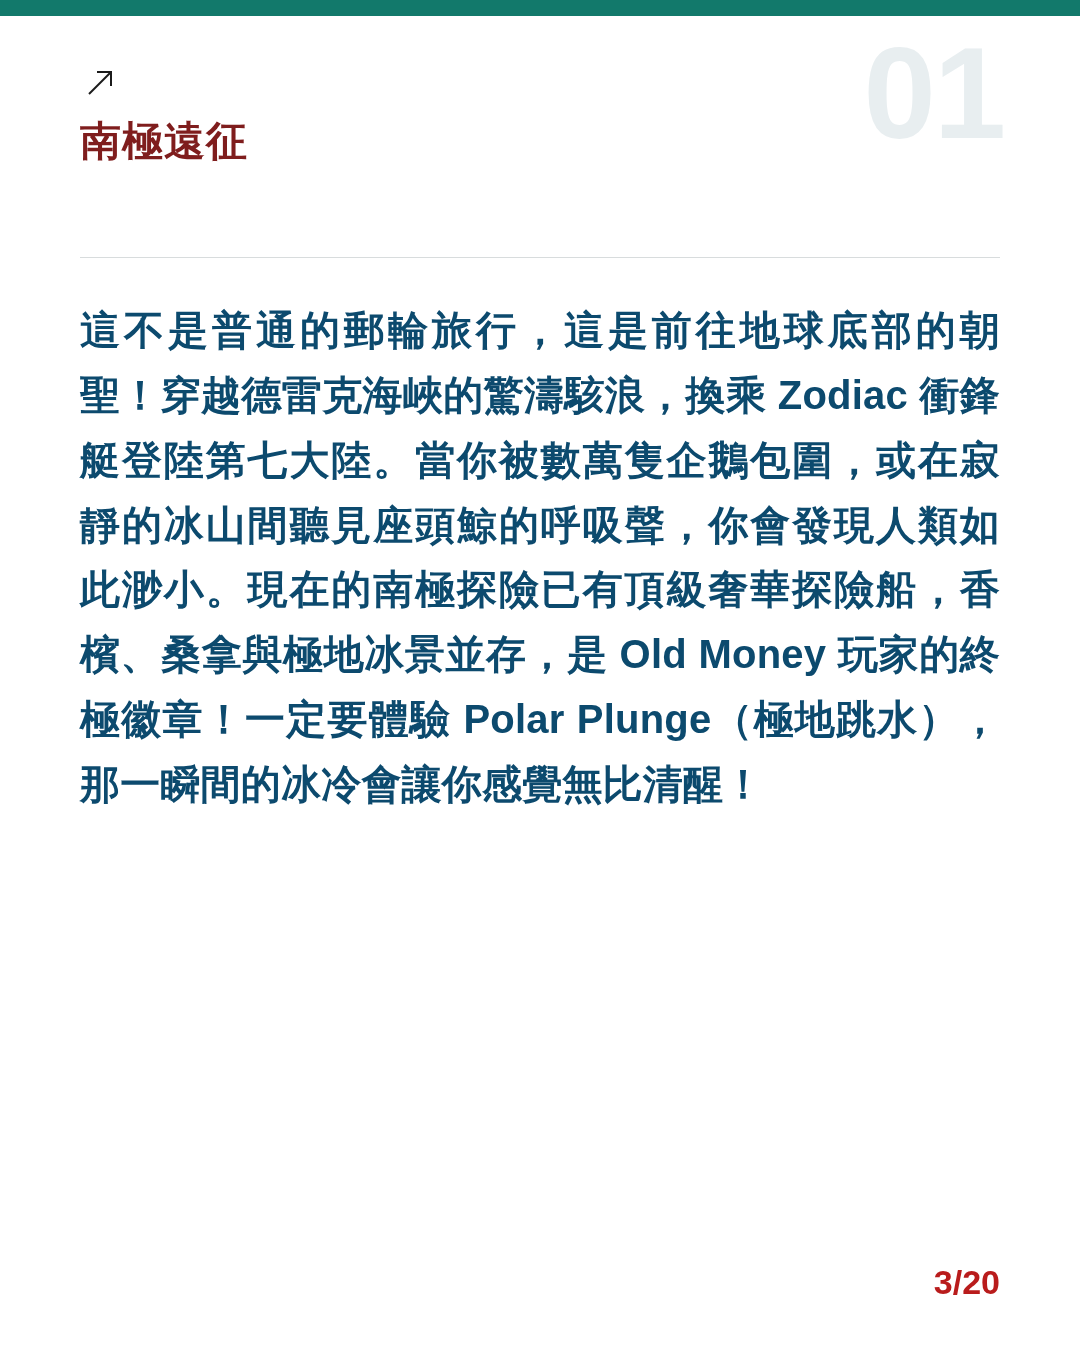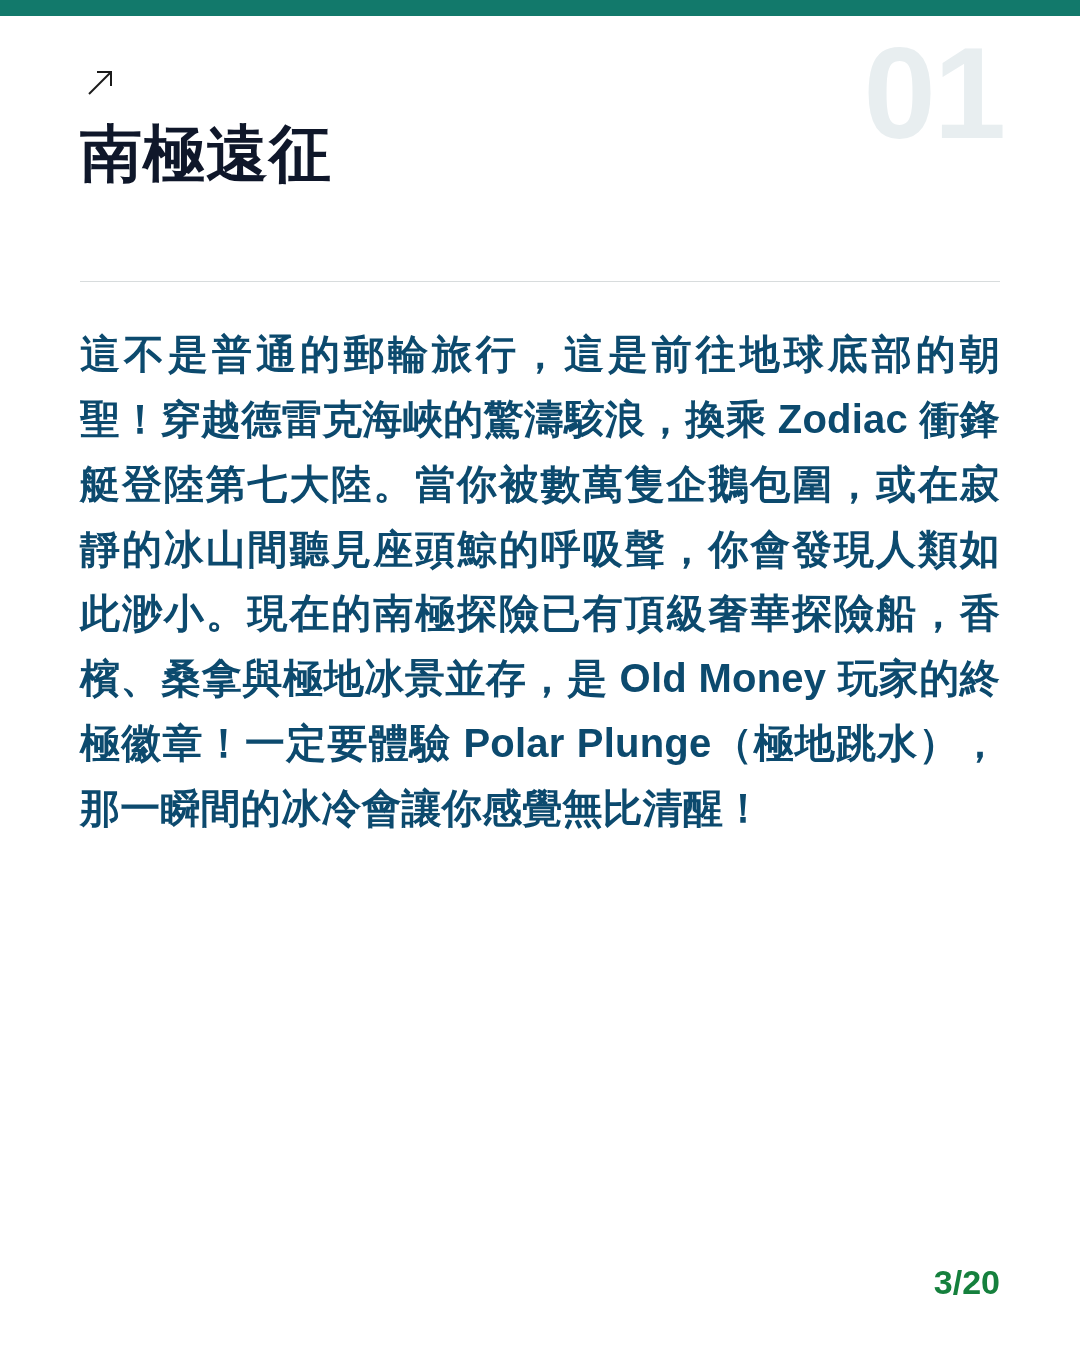--- a/index.html
+++ b/index.html
@@ -55,24 +55,24 @@
     width: 34px;
     height: 34px;
     margin-left: 3px;
     margin-bottom: 18px;
   }
   .arrow-icon svg {
     display: block;
   }
   .title {
     margin: 0;
-    font-size: 62px;
+    font-size: 41px;
     line-height: 1.15;
     font-weight: bold;
-    color: #0f172a;
+    color: #7f1d1d;
     letter-spacing: 1px;
     font-family: "Liberation Sans", sans-serif;
   }
   .divider {
     margin-top: 92px;
     height: 1px;
     background: #d8dcdd;
     width: 100%;
   }
   .body-text {
@@ -83,21 +83,21 @@
     font-weight: bold;
     letter-spacing: 0.2px;
     text-align: justify;
     font-family: "Liberation Sans", sans-serif;
   }
   .footer {
     position: absolute;
     right: 80px;
     bottom: 44px;
     font-size: 34px;
-    color: #15803d;
+    color: #b91c1c;
     font-weight: bold;
     font-family: "Liberation Sans", sans-serif;
   }
 </style>
 </head>
 <body>
 
 <div class="slide">
 
   <div class="top-bar"></div>

